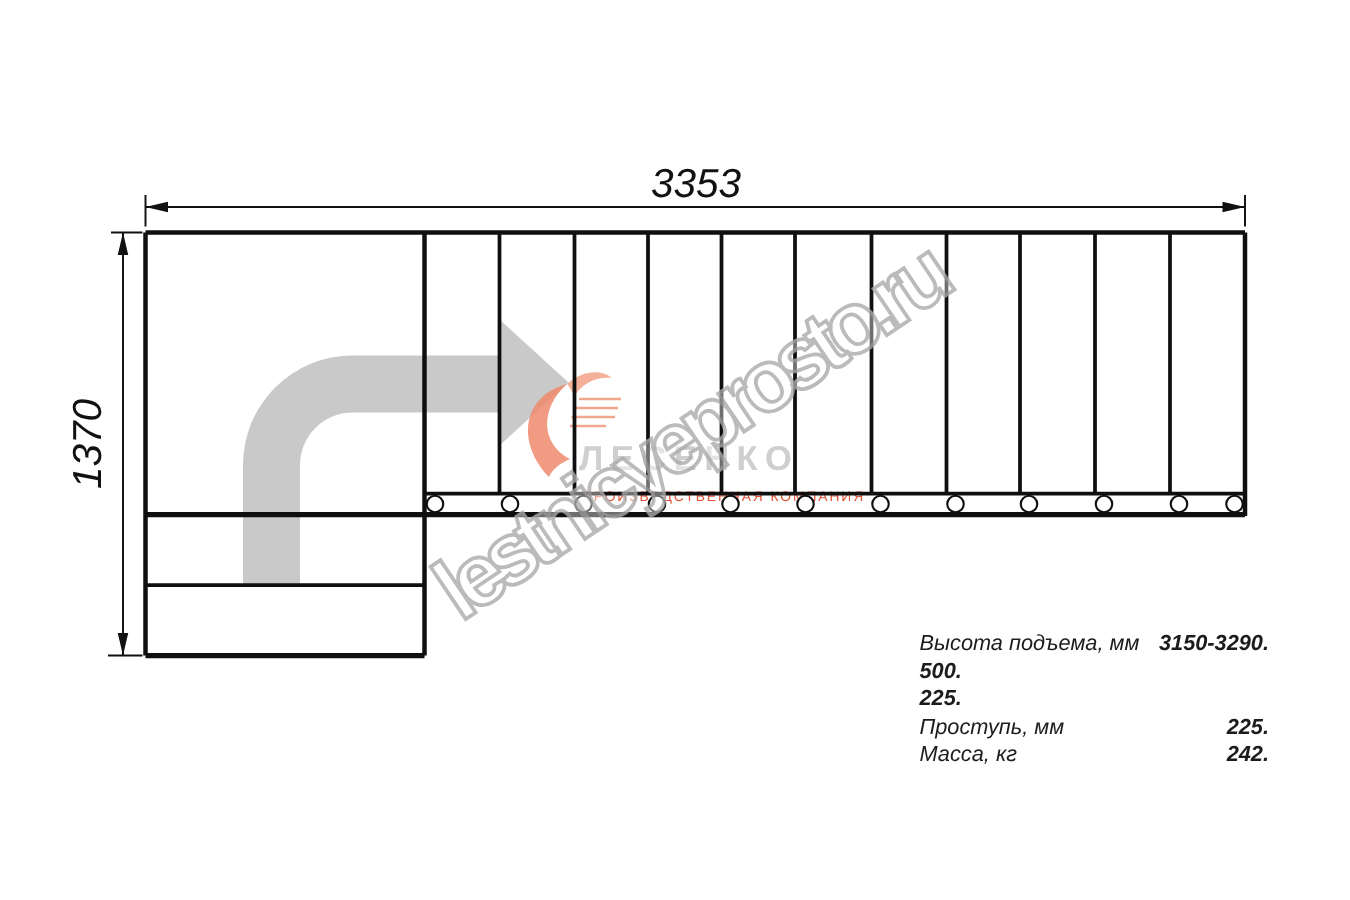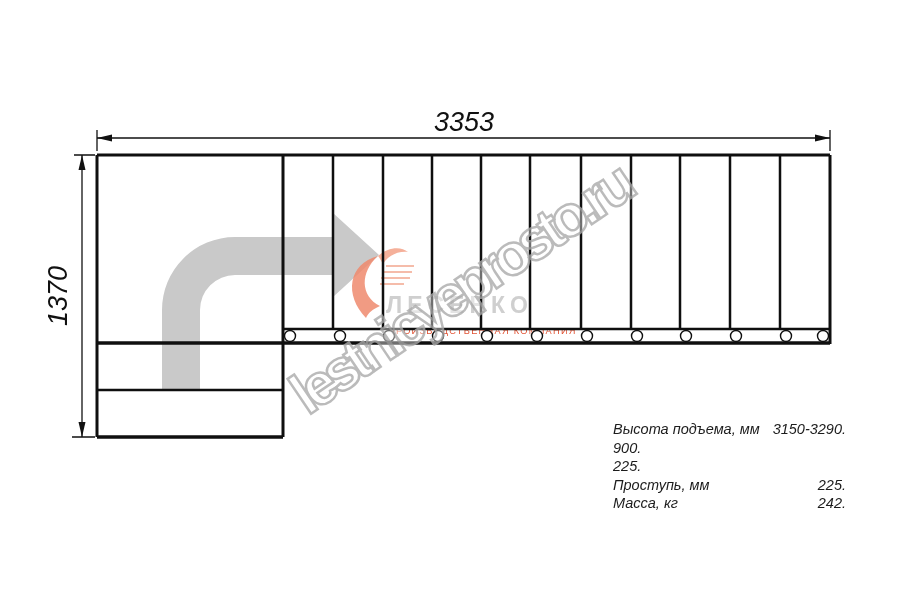--- a/index.html
+++ b/index.html
@@ -23,21 +23,21 @@
     font-family:"Liberation Sans",sans-serif;
     font-style:italic;font-size:27px;fill:#111;
   }
   
   #spec-table{
     position:absolute;left:613px;top:420px;width:233px;
     font-style:italic;font-size:14.5px;color:#1c1c1c;
   }
   .spec-row{display:flex;justify-content:space-between;height:18.6px;line-height:18.6px;}
   .spec-label{white-space:nowrap;}
-  .spec-value{white-space:nowrap;text-align:left;}
+  .spec-value{white-space:nowrap;text-align:left;font-weight:bold;}
   
   #watermark{
     position:absolute;left:140px;top:255px;width:640px;
     text-align:center;
     transform:rotate(-34deg);
     transform-origin:50% 50%;
     font-size:58px;font-weight:bold;letter-spacing:-6px;
     color:rgba(255,255,255,0.5);
     -webkit-text-stroke:2.5px #ababab;
     opacity:0.8;
@@ -110,21 +110,21 @@
     <polygon points="82,437 78.5,422 85.5,422" fill="#111"></polygon>
     <text class="dim" x="67" y="296" text-anchor="middle" transform="rotate(-90 67 296)">1370</text>
   </svg>
 
   <div id="spec-table">
     <div class="spec-row">
       <span class="spec-label">Высота подъема, мм</span>
       <span class="spec-value">3150-3290.</span>
     </div>
     <div class="spec-row">
-      <span class="spec-value">900.</span>
+      <span class="spec-value">500.</span>
     </div>
     <div class="spec-row">
       <span class="spec-value">225.</span>
     </div>
     <div class="spec-row">
       <span class="spec-label">Проступь, мм</span>
       <span class="spec-value">225.</span>
     </div>
     <div class="spec-row">
       <span class="spec-label">Масса, кг</span>

